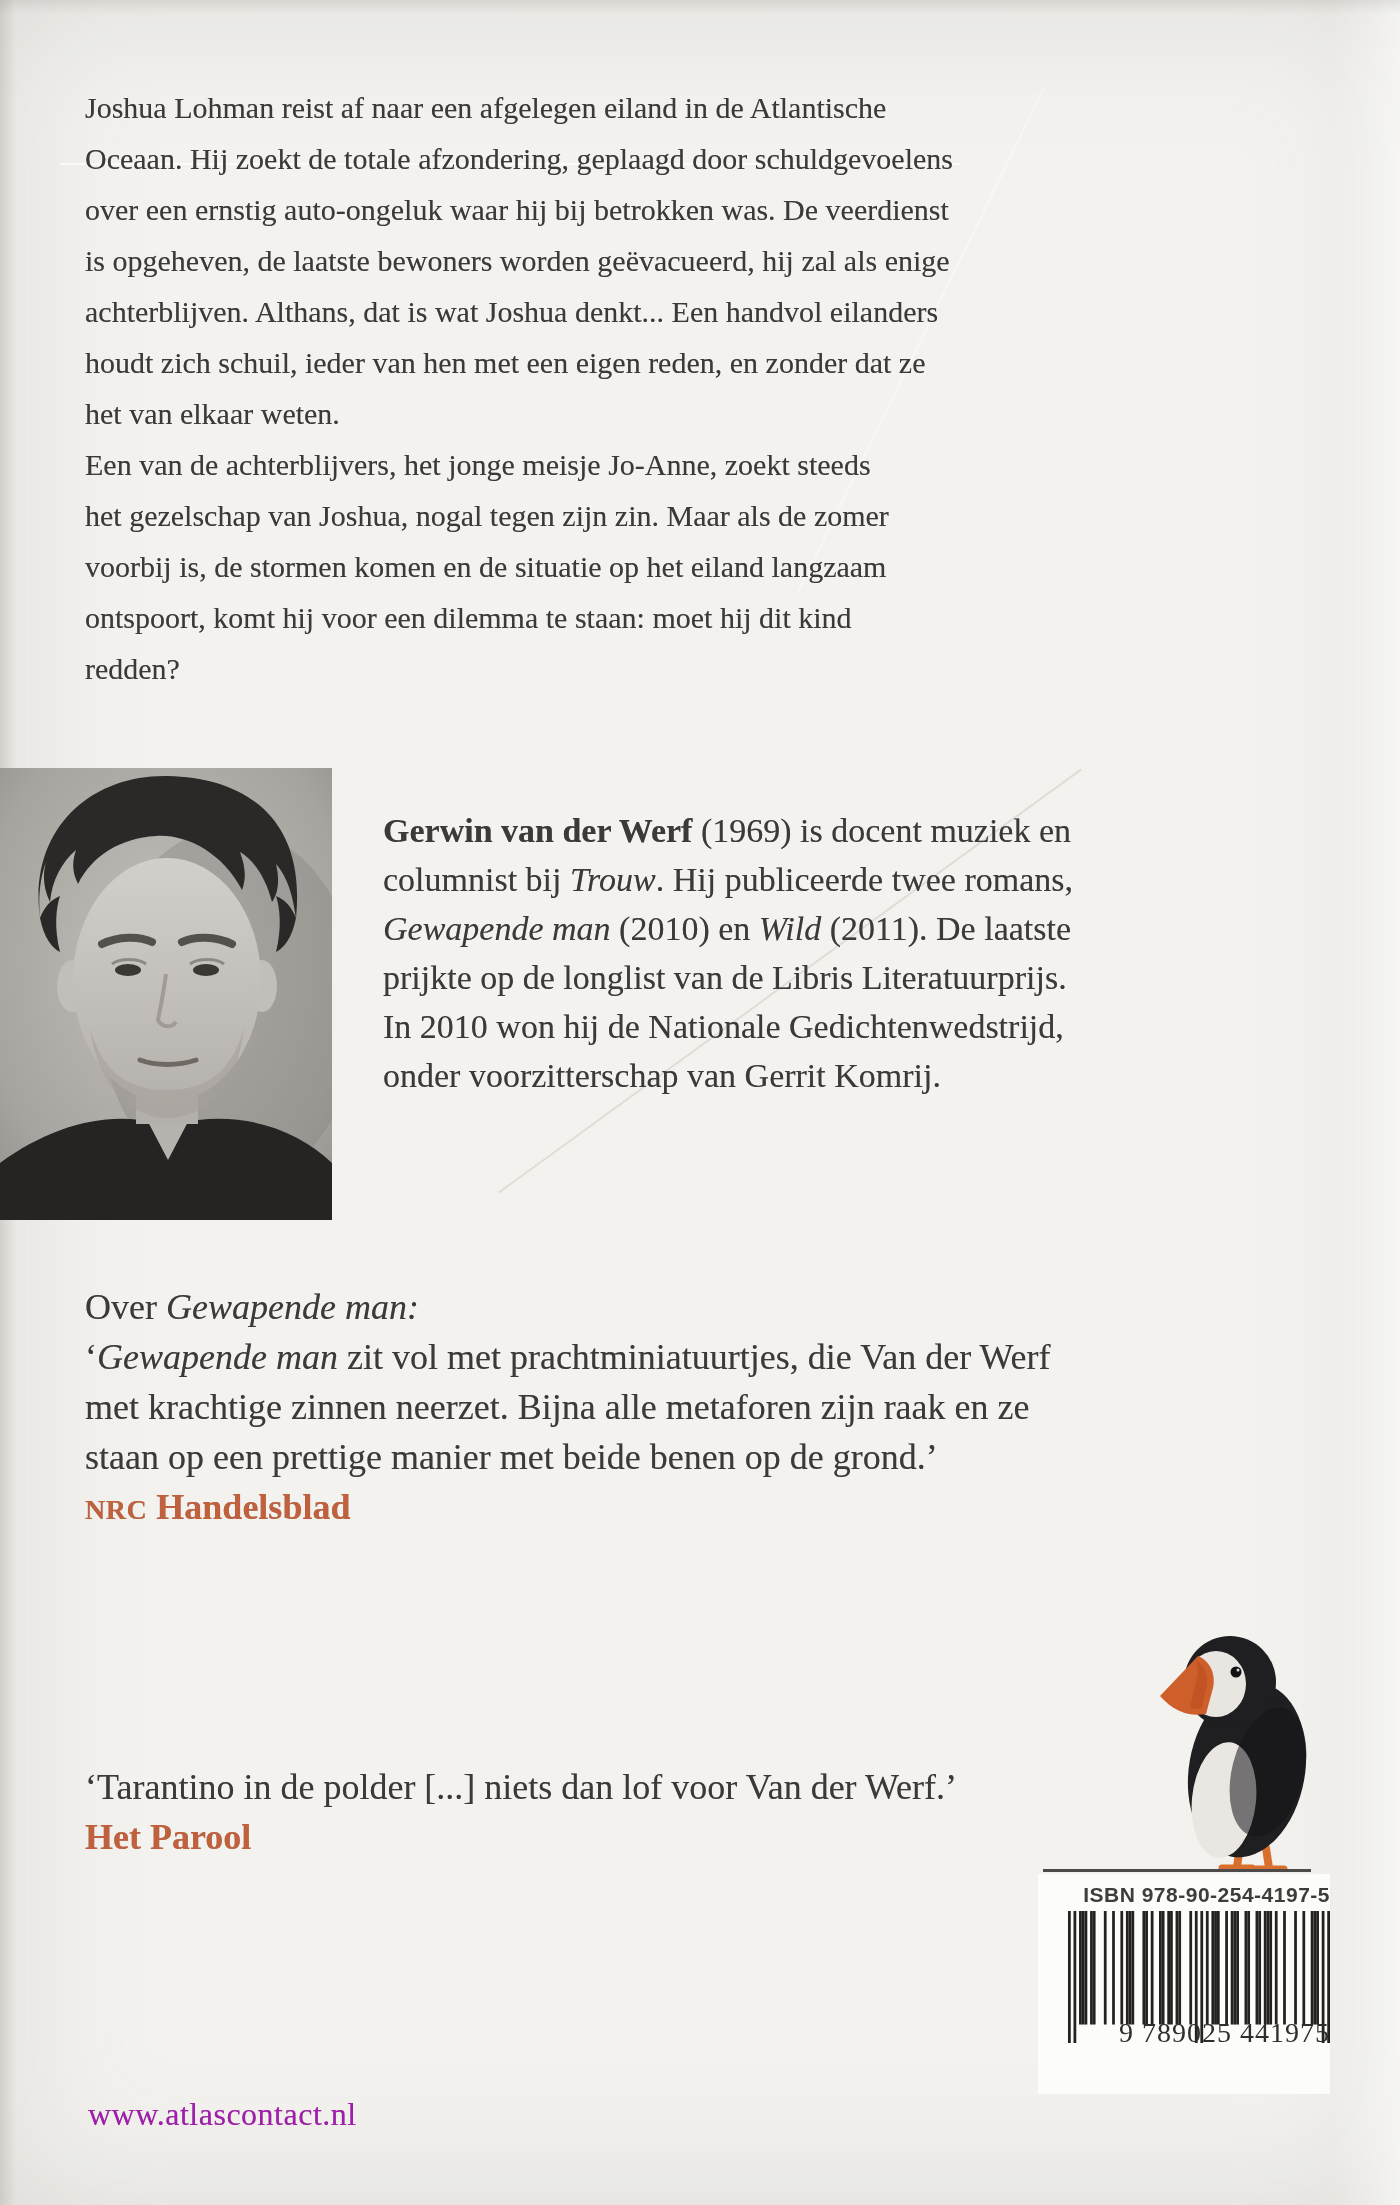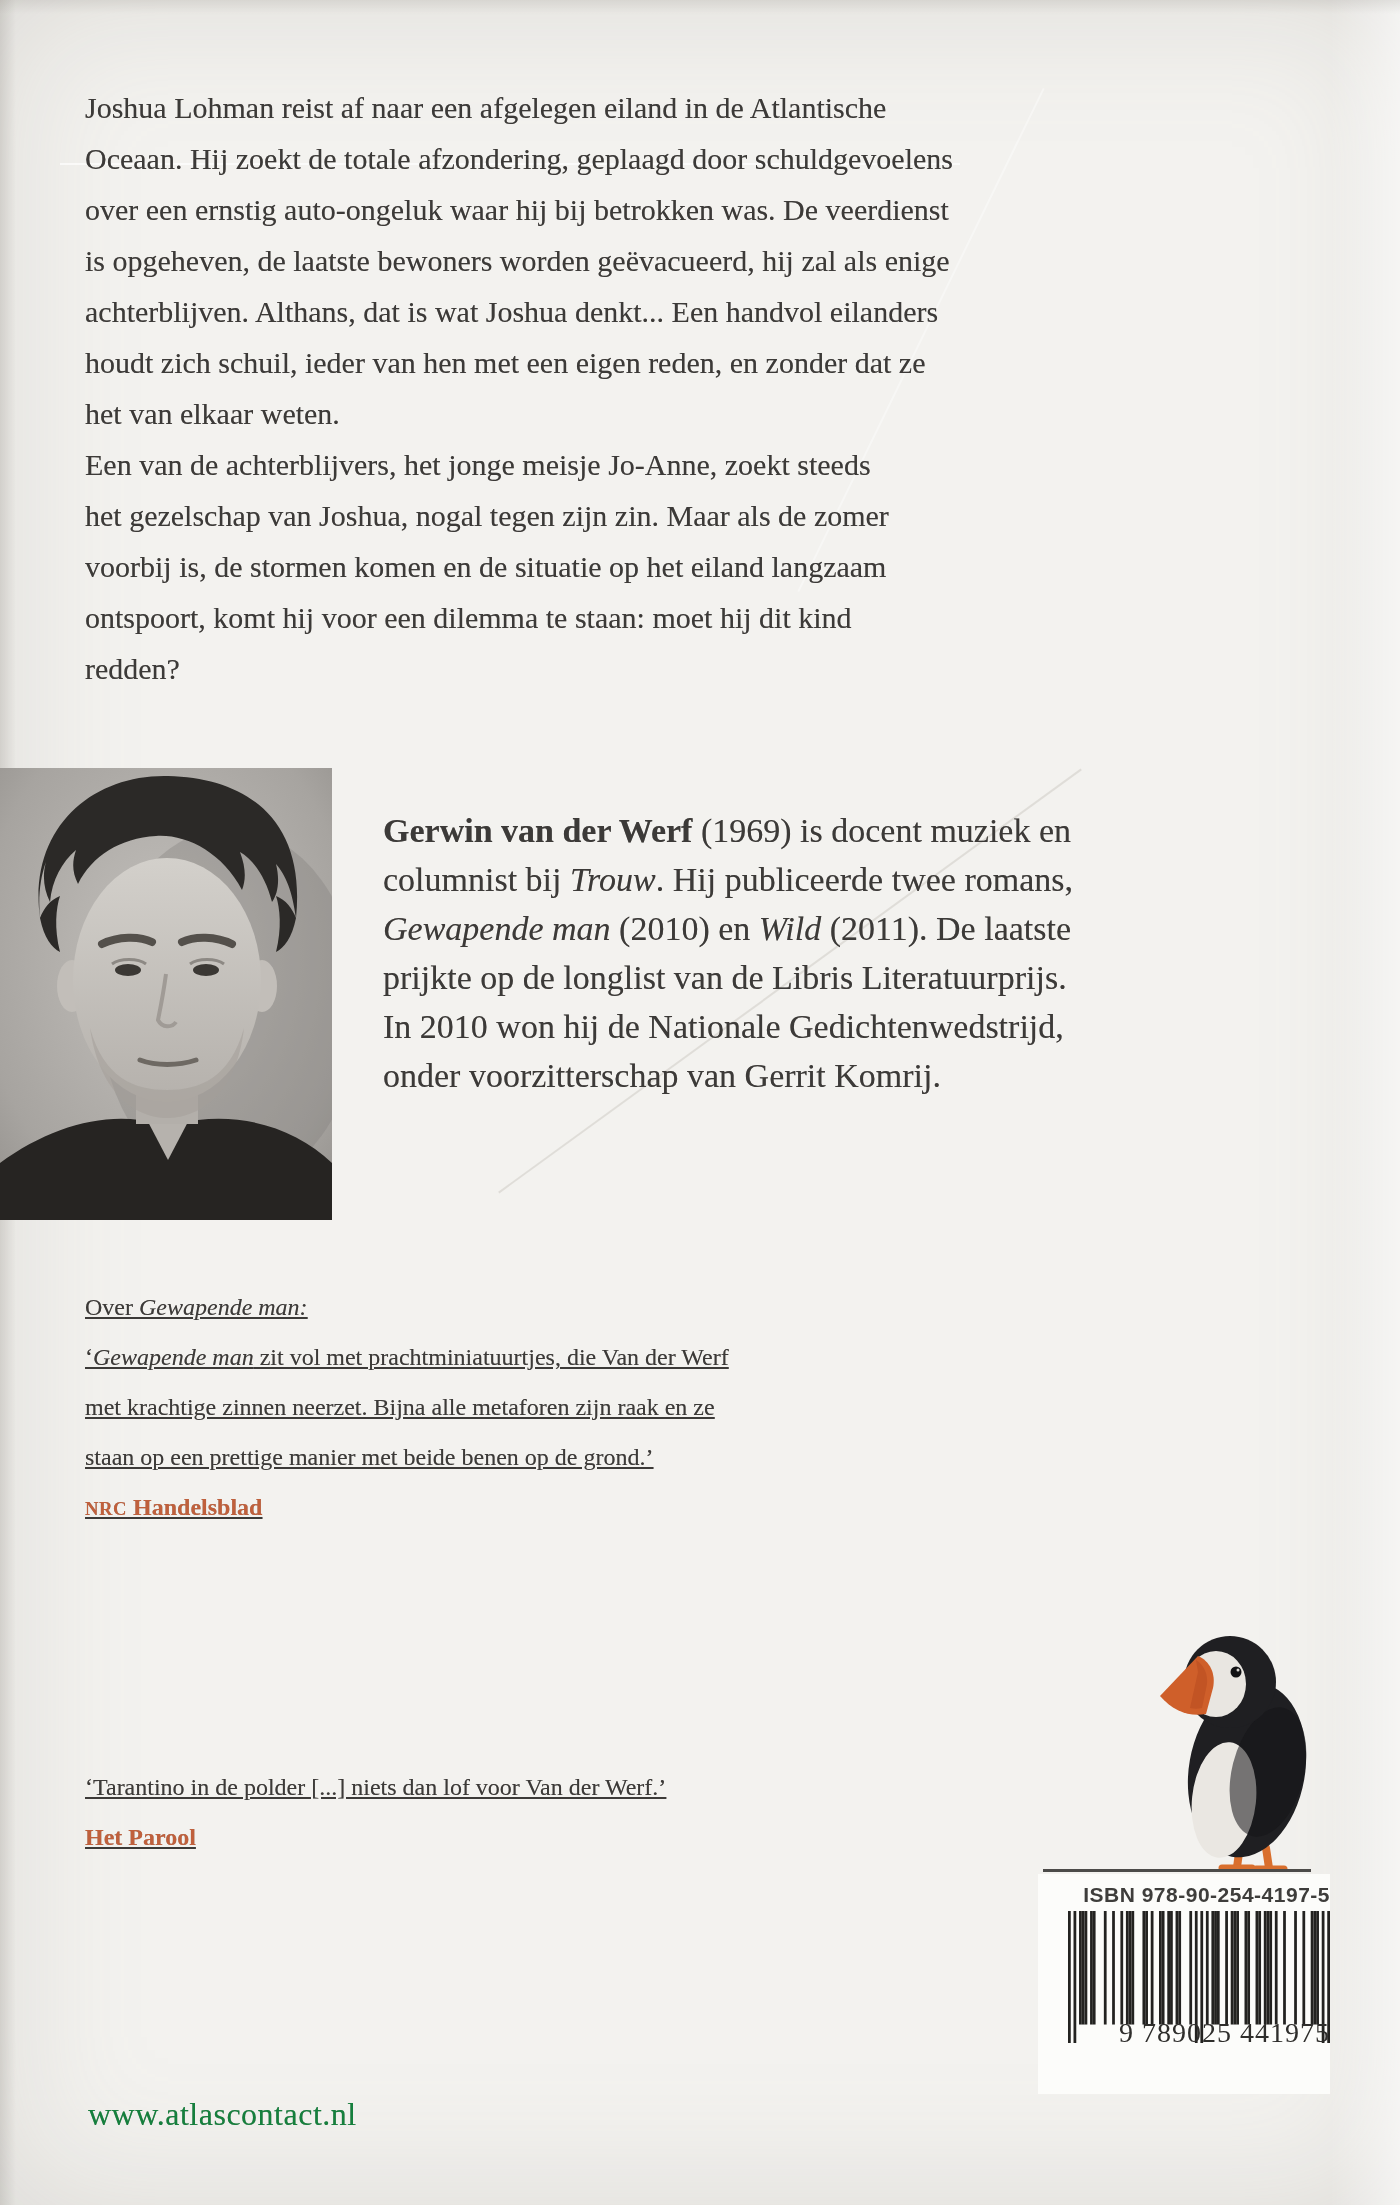--- a/index.html
+++ b/index.html
@@ -15,32 +15,32 @@
   .txt{ text-shadow:0 0 0.6px rgba(60,55,50,.45); }
   
   .synopsis{
     position:absolute; left:85px; top:82px; width:1260px;
     font-size:30px; line-height:51px; white-space:pre-line;
   }
   .bio{
     position:absolute; left:383px; top:806px; width:980px;
     font-size:34px; line-height:49px; white-space:pre-line;
   }
-  .review{ position:absolute; left:85px; width:1100px; font-size:24px; line-height:50px;text-decoration:underline; }
+  .review{ position:absolute; left:85px; width:1100px; font-size:36px; line-height:50px; }
   .review .rline{ white-space:pre-line; }
   #review-0{ top:1282px; }
   #review-1{ top:1566px; }
   #review-2{ top:1762px; }
   .seg-bold{font-weight:700}
   .seg-italic{font-style:italic}
   .seg-accent{color:var(--accent,#c0603c);font-weight:700}
   .seg-accent-caps{color:var(--accent,#c0603c);font-weight:700;font-size:0.78em;letter-spacing:0.5px}
   .website{
     position:absolute; left:88px; top:2096px;
-    font-size:32px; color:#15803d; letter-spacing:0.5px;
+    font-size:32px; color:#a21caf; letter-spacing:0.5px;
   }
   
   .photo{ position:absolute; left:0; top:768px; width:332px; height:452px; }
   .photo svg{ display:block; width:100%; height:100%; }
   
   .puffin{ position:absolute; left:1152px; top:1620px; width:170px; height:252px; }
   .puffin svg{ display:block; width:100%; height:100%; }
   
   .barcode-rule{
     position:absolute; left:1043px; top:1869px; width:268px; height:3px;

